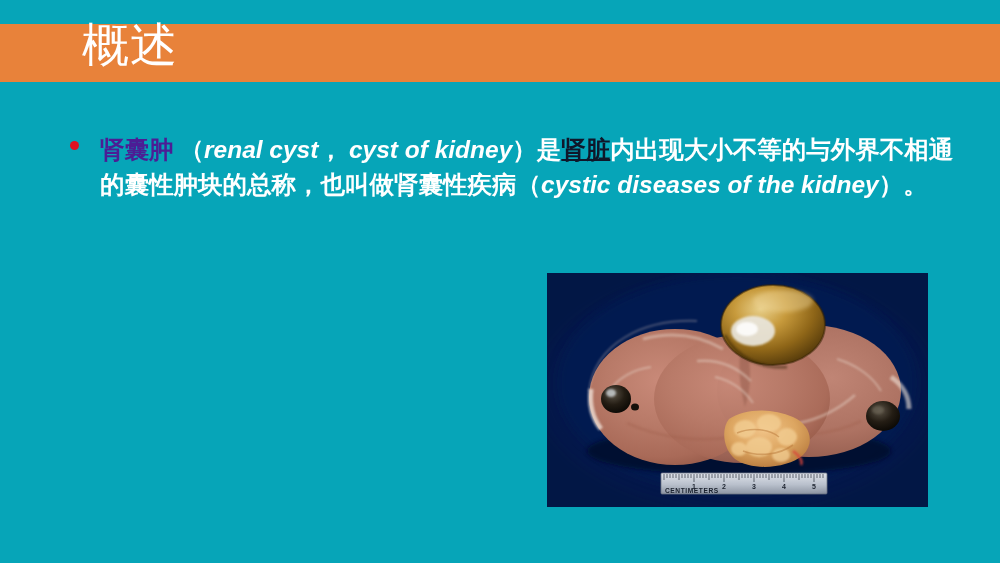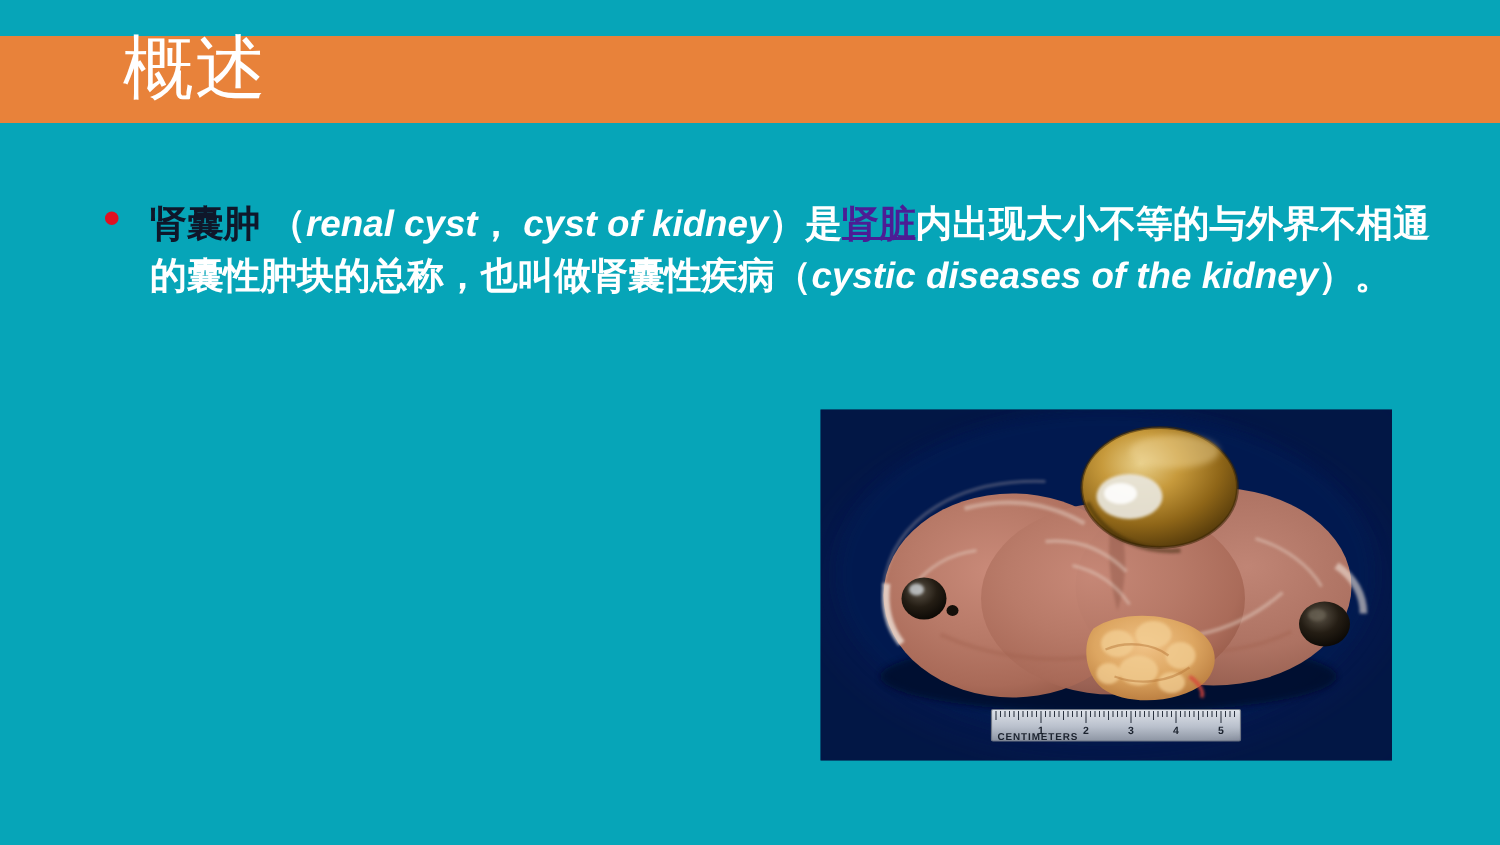--- a/index.html
+++ b/index.html
@@ -62,24 +62,24 @@
     background: #e01020;
   }
   .bullet-text {
     font-size: 24.5px;
     line-height: 35px;
     font-weight: bold;
     color: #ffffff;
     letter-spacing: 0px;
   }
   .bullet-text .kw-red {
+    color: #4c1d95;
+  }
+  .bullet-text .kw-link {
     color: #0f172a;
-  }
-  .bullet-text .kw-link {
-    color: #4c1d95;
     text-decoration: underline;
     text-underline-offset: 1px;
   }
   .bullet-text .latin {
     font-family: "Liberation Sans", "DejaVu Sans", sans-serif;
     font-style: italic;
   }
   .bullet-text .sp {
     display: inline-block;
     width: 6px;

